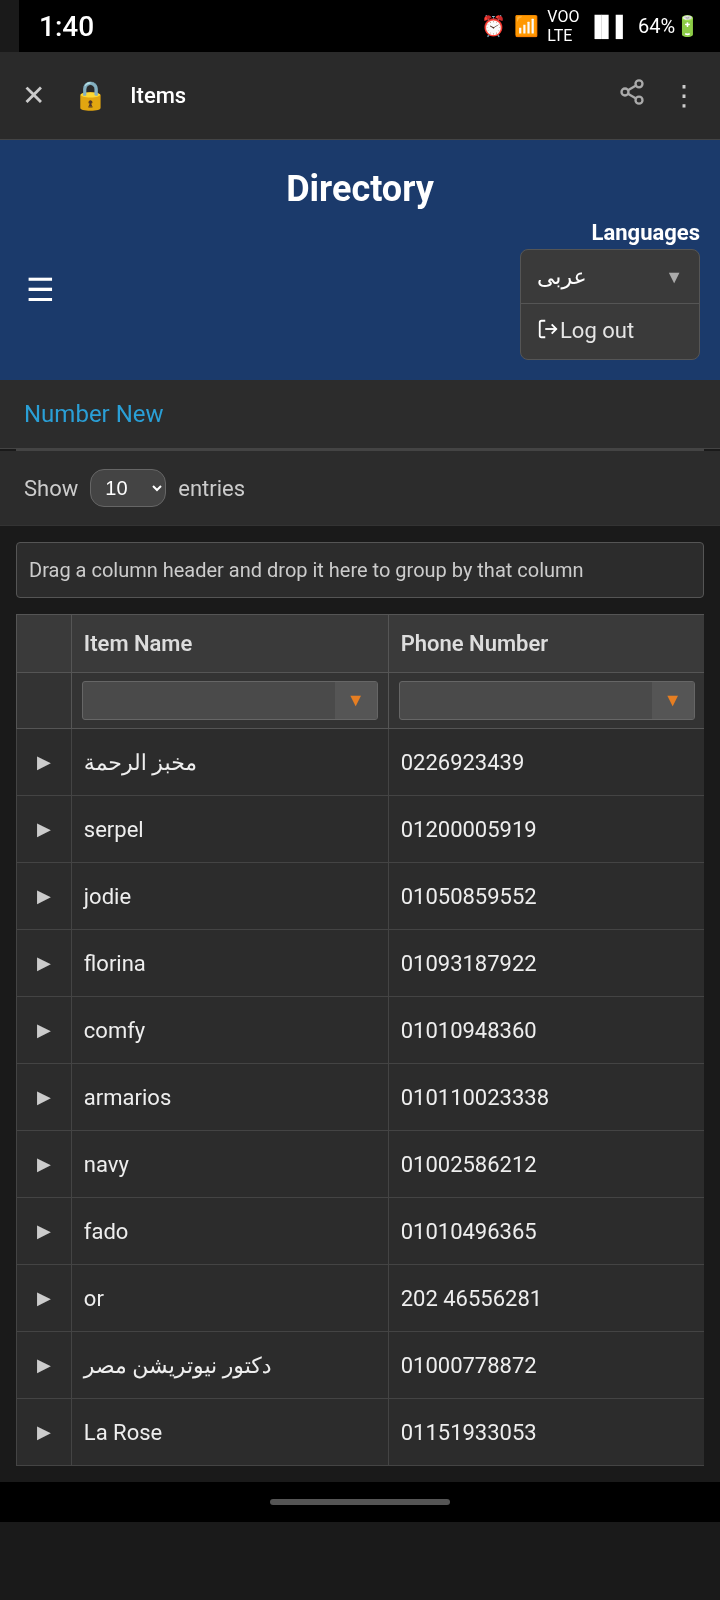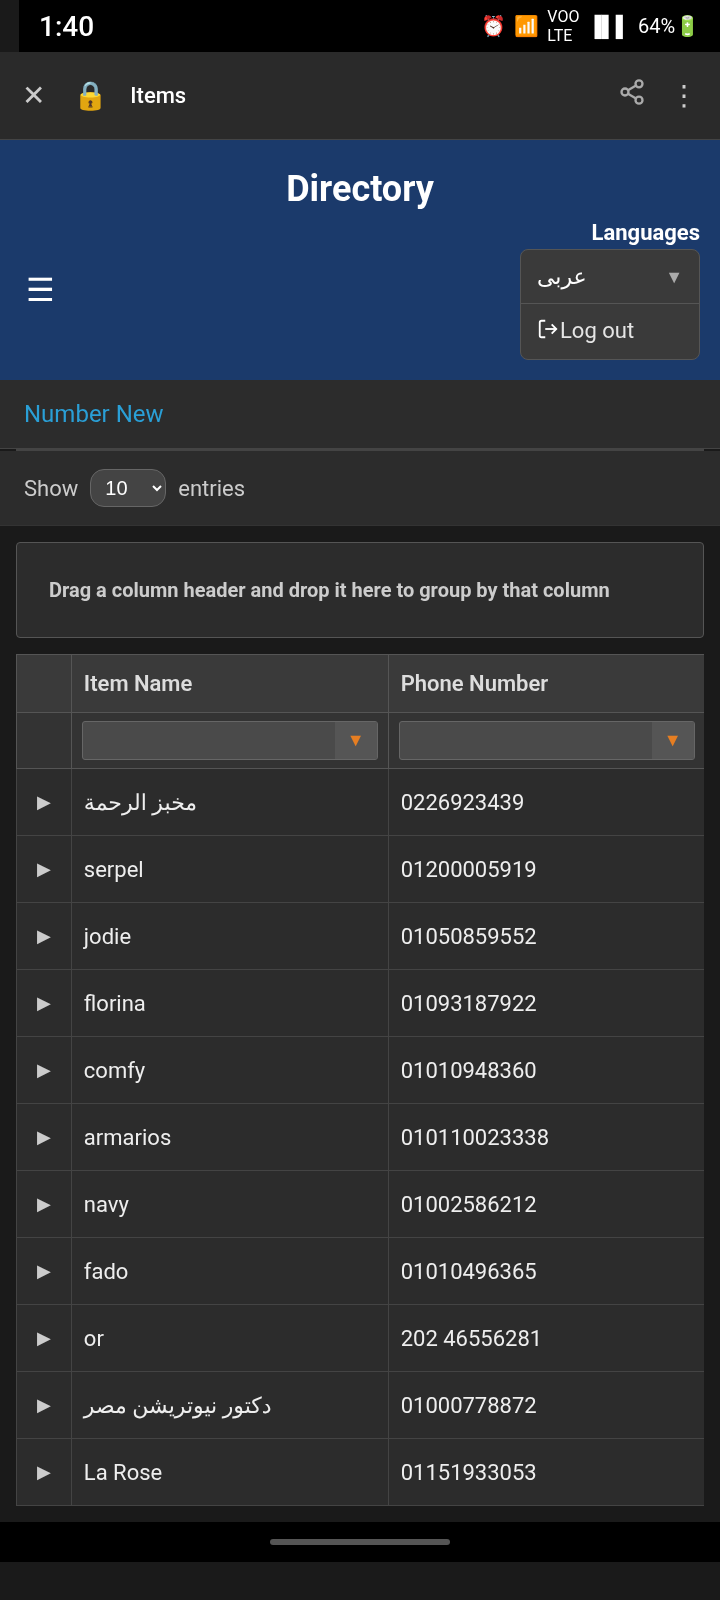--- a/index.html
+++ b/index.html
@@ -192,25 +192,24 @@
       font-size: 22px;
       color: #ccc;
     }
 
     
     .drag-hint {
       background: #2c2c2c;
       border: 1px solid #555;
       border-radius: 4px;
       margin: 16px;
-      padding: 32px;
+      padding: 12px;
       font-size: 20px;
       color: #ccc;
       line-height: 1.5;
-      font-weight: bold;
     }
 
     
     .table-container {
       margin: 0 16px 16px;
       overflow-x: auto;
     }
     table {
       width: 100%;
       border-collapse: collapse;

